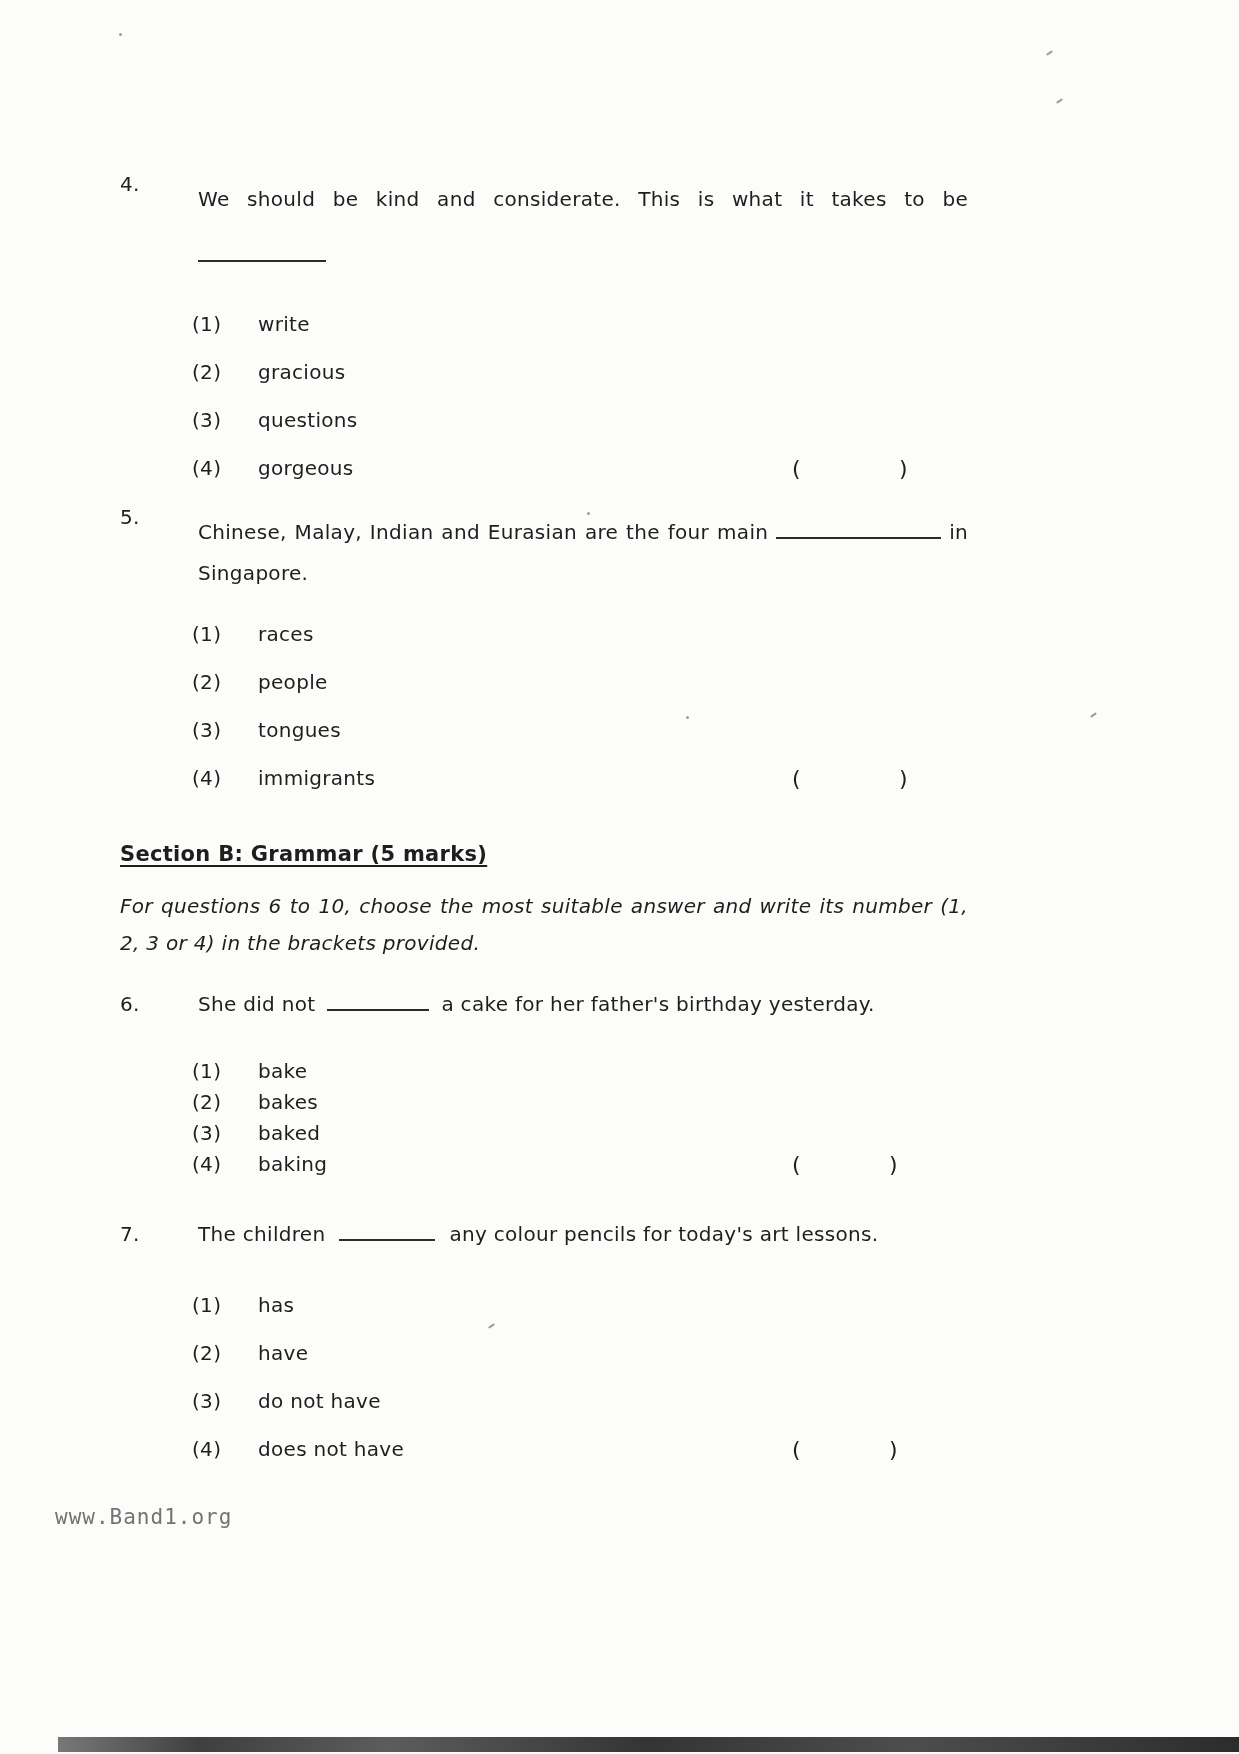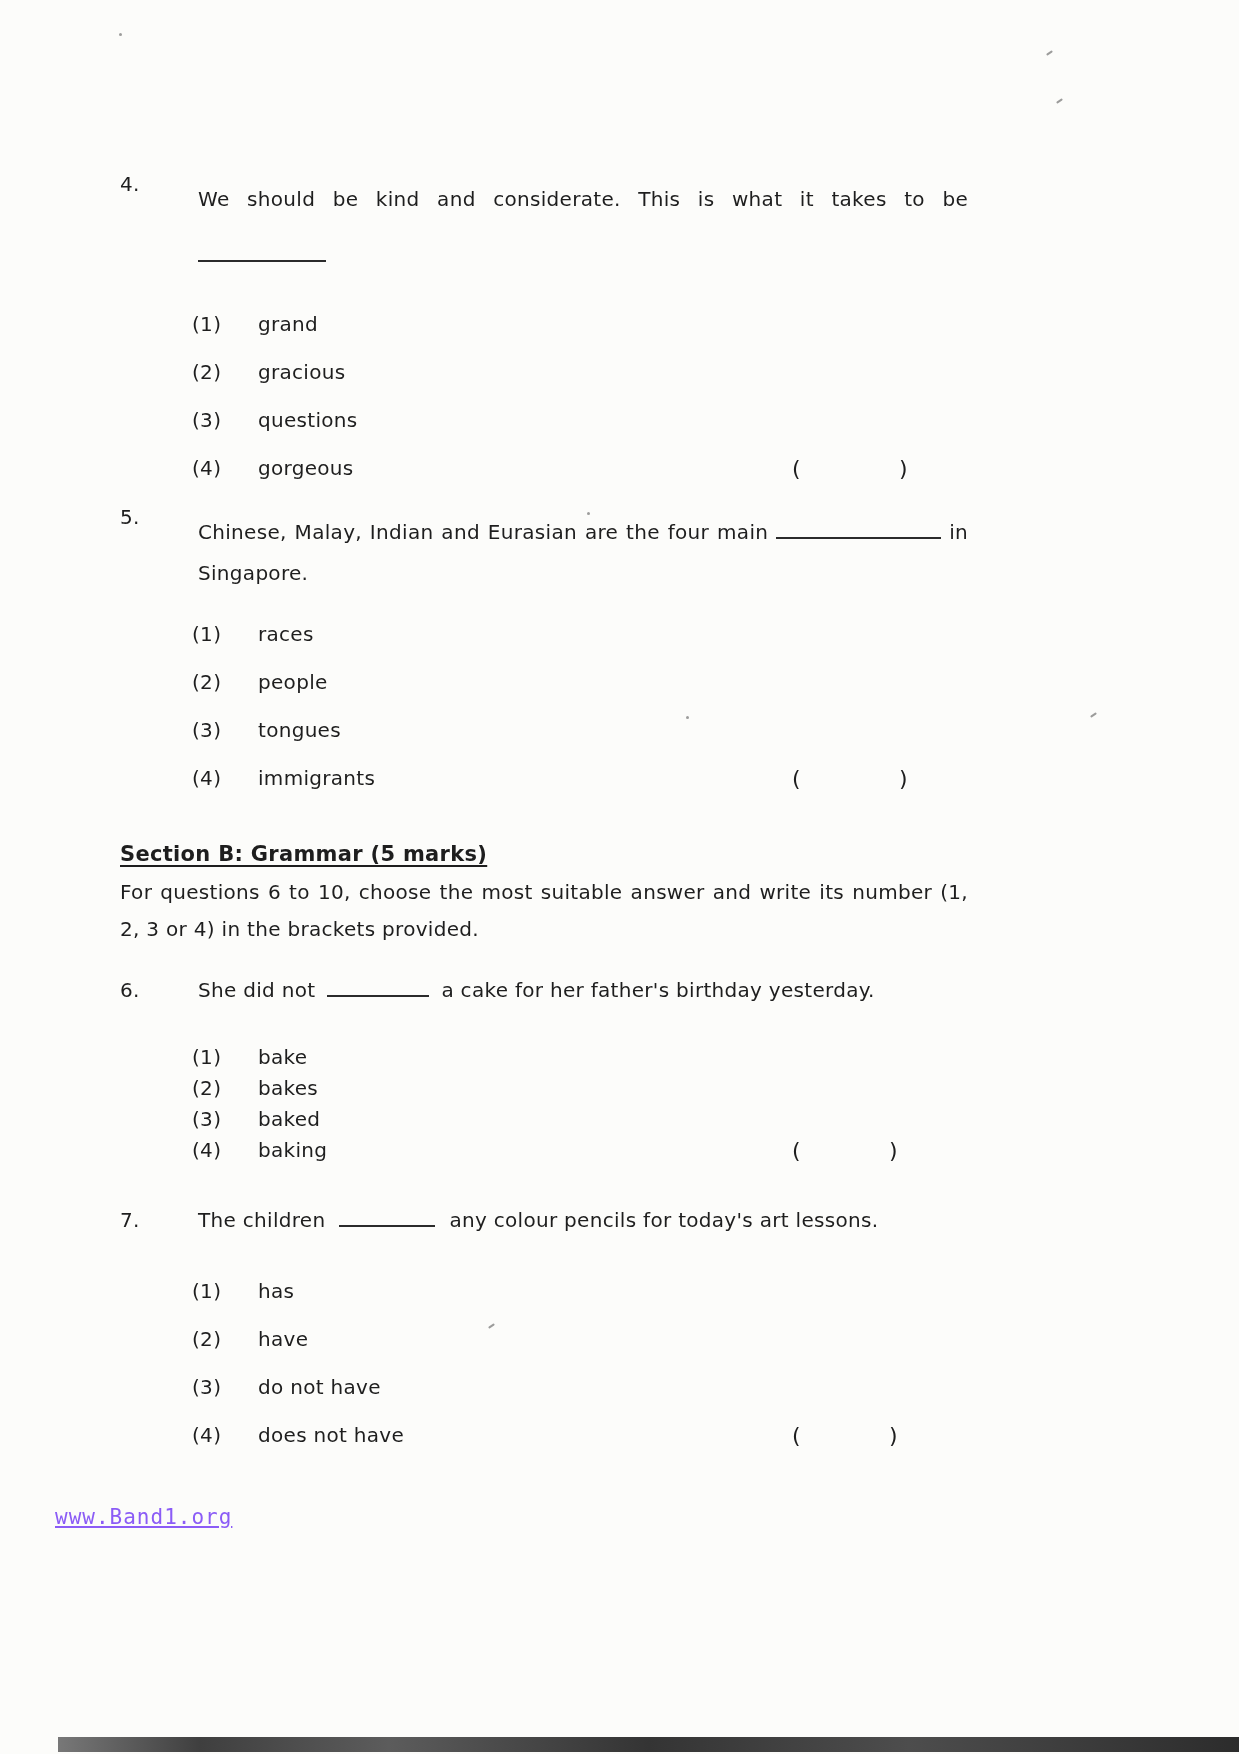--- a/index.html
+++ b/index.html
@@ -48,35 +48,36 @@
   .bp-b { right:70px; width:106px; }
   .section-heading {
     margin-top:52px;
     font-weight:bold;
     font-size:21px;
     text-decoration:underline;
     text-decoration-thickness:2px;
     text-underline-offset:4px;
   }
   .instructions {
-    margin-top:8px;
+    margin-top:22px;
     text-align:justify;
     line-height:1.85;
+    font-style:italic;
   }
   .q5-line2 { margin-top:17px; padding-left:78px; }
   .mt-q5 { margin-top:22px; }
   .mt-q6 { margin-top:30px; }
   .mt-q7 { margin-top:46px; }
   .opts-q5 { margin-top:38px; }
   .opts-q6 { margin-top:44px; }
   .opts-q7 { margin-top:48px; }
   .footer {
     position:absolute; left:55px; top:1505px;
     font-family:"DejaVu Sans Mono", monospace;
-    font-size:21px; color:#8b5cf6; letter-spacing:1px;text-decoration:underline;
+    font-size:21px; color:#737373; letter-spacing:1px;
   }
   .scan-bar {
     position:absolute; left:58px; right:0; top:1737px; height:15px;
     background:linear-gradient(90deg,#787878 0%,#3f3f3f 12%,#5c5c5c 28%,#343434 50%,#4d4d4d 72%,#2c2c2c 100%);
   }
   .speck {
     position:absolute; background:rgba(40,40,40,0.45); border-radius:50%;
   }
   .speck-dot { width:3px; height:3px; }
   .speck-tick { width:7px; height:2px; border-radius:1px; transform:rotate(-35deg); }
@@ -91,21 +92,21 @@
       <div class="q-head">
         <span class="q-num">4.</span>
         <span class="q-text-justify">We should be kind and considerate. This is what it takes to be</span>
       </div>
       <div class="standalone-blank-row">
         <span class="fill-blank blank-w-q4"></span>
       </div>
       <div class="opts opts-loose">
         <div class="opt">
           <span class="opt-num">(1)</span>
-          <span class="opt-label">grand</span>
+          <span class="opt-label">write</span>
         </div>
         <div class="opt">
           <span class="opt-num">(2)</span>
           <span class="opt-label">gracious</span>
         </div>
         <div class="opt">
           <span class="opt-num">(3)</span>
           <span class="opt-label">questions</span>
         </div>
         <div class="opt">

